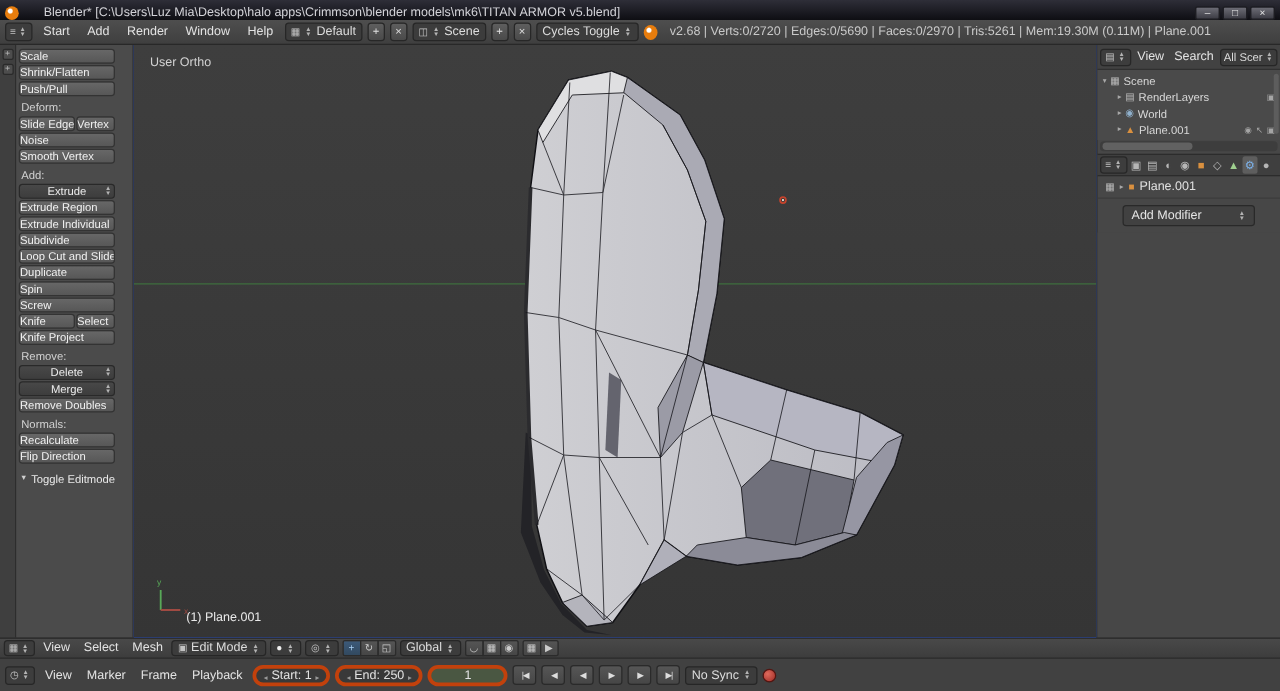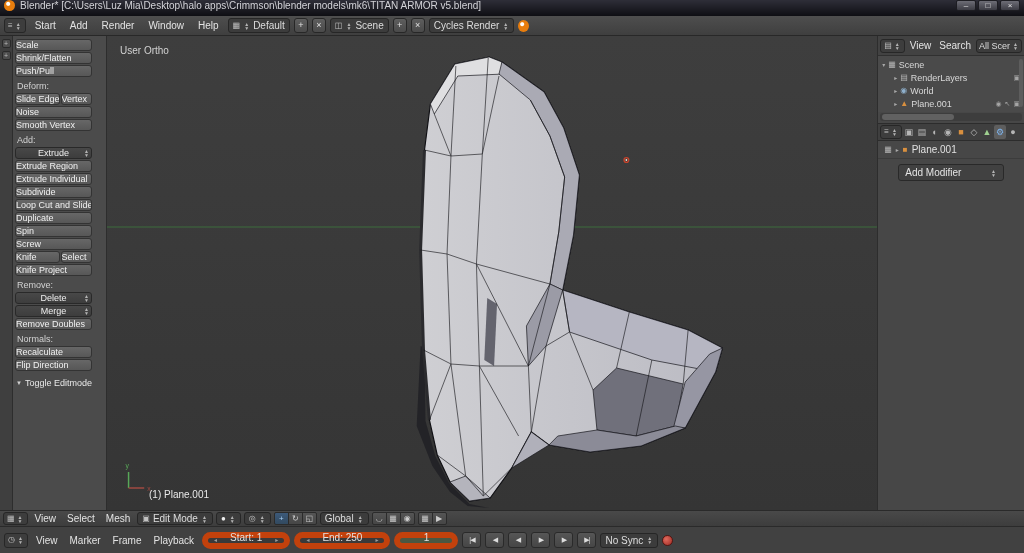--- a/index.html
+++ b/index.html
@@ -1,21 +1,21 @@
 <!DOCTYPE html>
 <html><head>
 <meta charset="utf-8">
 <style>
   *{box-sizing:border-box;margin:0;padding:0;user-select:none}
   html,body{width:1024px;height:553px;overflow:hidden}
   body{font-family:"Liberation Sans",sans-serif;font-size:10px;color:#ddd;background:#3a3a3a;position:relative}
   .app{display:flex;flex-direction:column;width:1024px;height:553px}
 
   
-  .titlebar{flex:0 0 16px;background:linear-gradient(#2e2e38,#0e0e13);display:flex;align-items:flex-start;gap:5px;padding:0 4px}
+  .titlebar{flex:0 0 16px;background:linear-gradient(#2e2e38,#0e0e13);display:flex;align-items:flex-end;gap:20px;padding:0 4px}
   .blogo{width:11px;height:11px;border-radius:50%;background:radial-gradient(circle at 38% 35%,#fff 0 1.5px,#e87d0d 2.5px);flex:0 0 11px}
   .titlebar .t{color:#d3d3d8;white-space:nowrap;overflow:hidden;flex:1;font-size:10px}
   .winbtns{display:flex;gap:2px}
   .winbtn{width:20px;height:11px;background:linear-gradient(#6d6d76,#3c3c44);border:1px solid #1d1d22;border-radius:2px;font-size:8px;line-height:9px;text-align:center;color:#e6e6e6}
 
   
   .menubar{flex:0 0 20px;background:linear-gradient(#4e4e4e,#3f3f3f);border-bottom:1px solid #282828;display:flex;align-items:center;gap:4px;padding:0 4px;overflow:hidden}
   .menu{padding:0 5px;color:#e3e3e3;white-space:nowrap}
   .ebtn{display:flex;align-items:center;gap:2px;height:15px;background:#3d3d3d;border:1px solid #272727;border-radius:3px;padding:0 3px;flex:0 0 auto}
   .icn{font-size:8px;color:#c2c2c2;line-height:1}
@@ -79,21 +79,21 @@
   .hbtn{height:13px;min-width:15px;display:flex;align-items:center;justify-content:center;background:linear-gradient(#555,#464646);border:1px solid #2b2b2b;border-radius:2px;font-size:8px;color:#ccc;padding:0 2px;flex:0 0 auto}
   .hbtn.on{background:linear-gradient(#3c5a7a,#32495f);color:#a9d0f5}
   .grp{display:flex;flex:0 0 auto}
   .grp .hbtn{border-radius:0;margin-left:-1px}
   .grp .hbtn:first-child{border-radius:2px 0 0 2px;margin-left:0}
   .grp .hbtn:last-child{border-radius:0 2px 2px 0}
 
   
   .tl{flex:0 0 27px;background:#414141;border-top:1px solid #2a2a2a;display:flex;align-items:center;gap:4px;padding:0 4px;overflow:hidden}
   .tl .menu{padding:0 4px}
-  .tl-field{height:17px;border-radius:9px;background:#393939;border:6px solid #c2410c;display:flex;align-items:flex-end;gap:13px;padding:0 6px;color:#e2e2e2;flex:0 0 auto}
+  .tl-field{height:17px;border-radius:9px;background:#393939;border:3px solid #c2410c;display:flex;align-items:flex-end;gap:3px;padding:0 6px;color:#e2e2e2;flex:0 0 auto}
   .ar{font-size:6px;color:#9a9a9a}
   .tl-frame{background:#4a5742;width:64px;justify-content:center}
   .pbtn{width:19px;height:16px;display:flex;align-items:center;justify-content:center;background:linear-gradient(#565656,#464646);border:1px solid #2a2a2a;border-radius:3px;font-size:7px;color:#ddd;letter-spacing:-1px;flex:0 0 auto}
   .rec{width:11px;height:11px;border-radius:50%;background:radial-gradient(circle at 35% 35%,#e06a5d,#9e2b24);border:1px solid #541511;flex:0 0 11px}
 </style>
 </head>
 <body>
 
 <div class="app">
 
@@ -125,24 +125,25 @@
     <div class="mini">+</div>
     <div class="mini">×</div>
     <div class="dd">
       <span class="icn">◫</span>
       <span class="dchev"></span>
       <span>Scene</span>
     </div>
     <div class="mini">+</div>
     <div class="mini">×</div>
     <div class="dd">
-      <span>Cycles Render</span>
+      <span>Cycles Toggle</span>
       <span class="dchev"></span>
     </div>
     <div class="blogo" style="width:12px;height:12px"></div>
+    <div class="stats">v2.68 | Verts:0/2720 | Edges:0/5690 | Faces:0/2970 | Tris:5261 | Mem:19.30M (0.11M) | Plane.001</div>
   </div>
 
   <div class="main">
 
     <div class="strip">
       <div class="pplus">+</div>
       <div class="pplus">+</div>
     </div>
 
     <div class="shelf">

